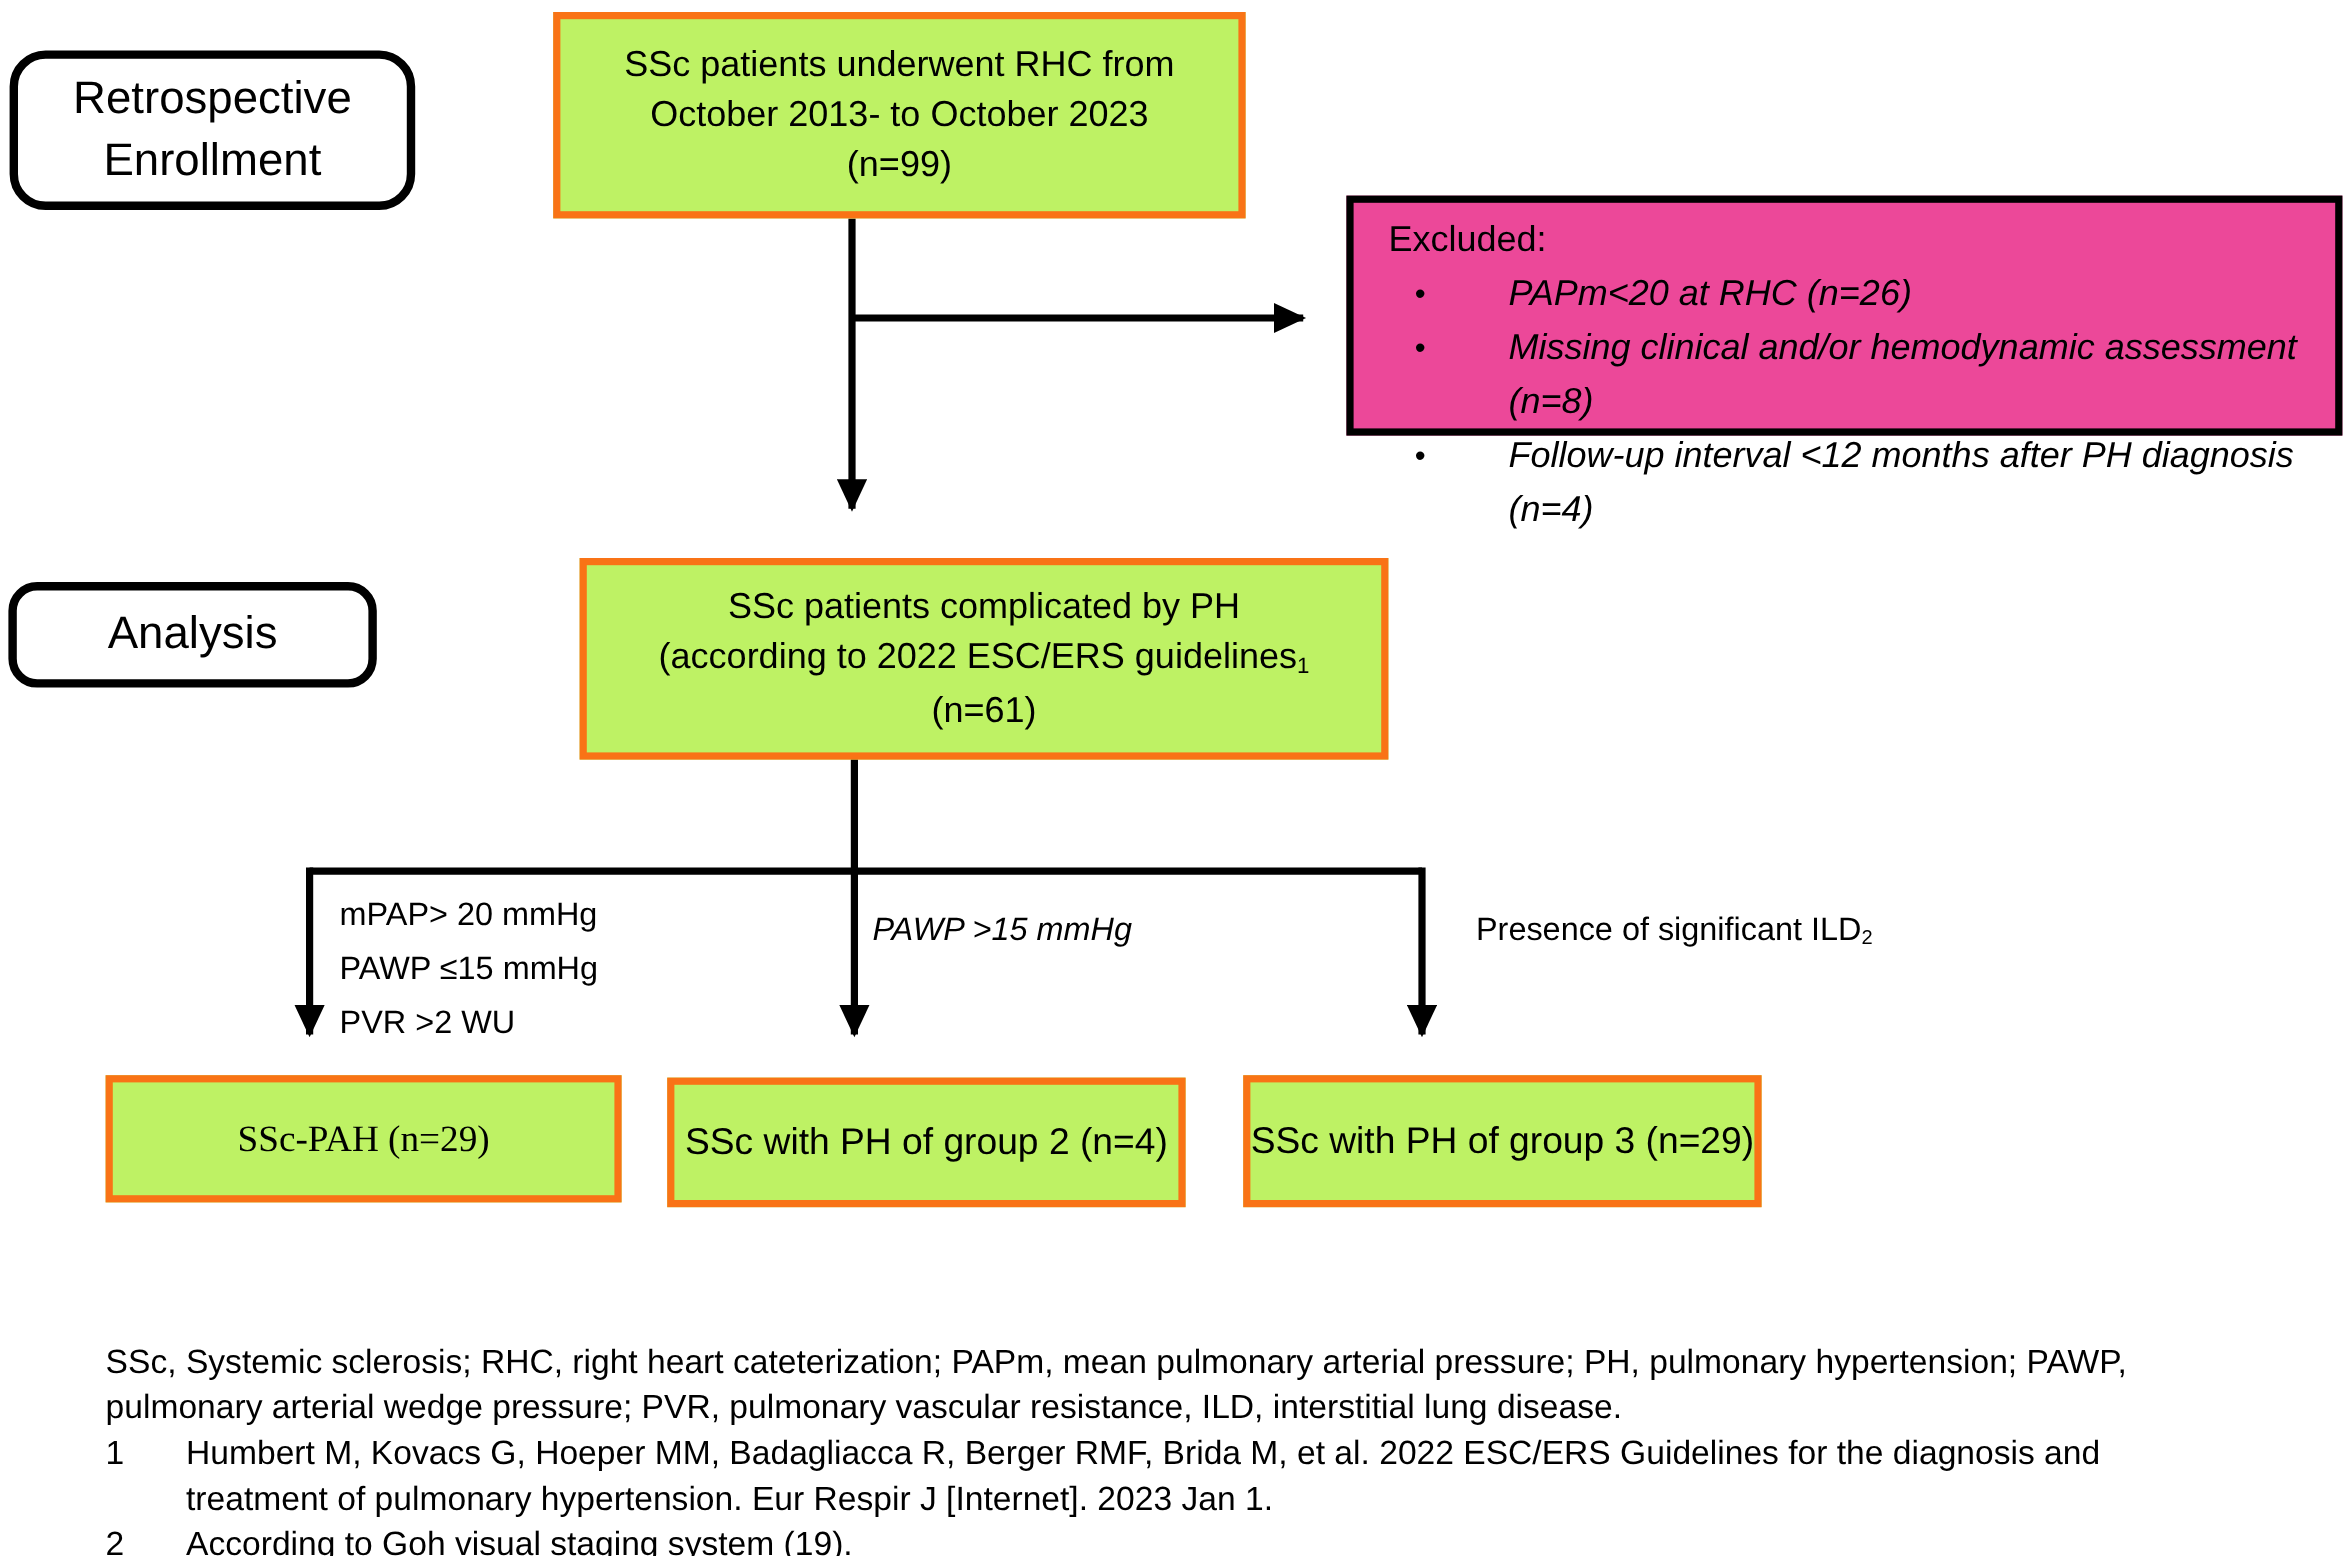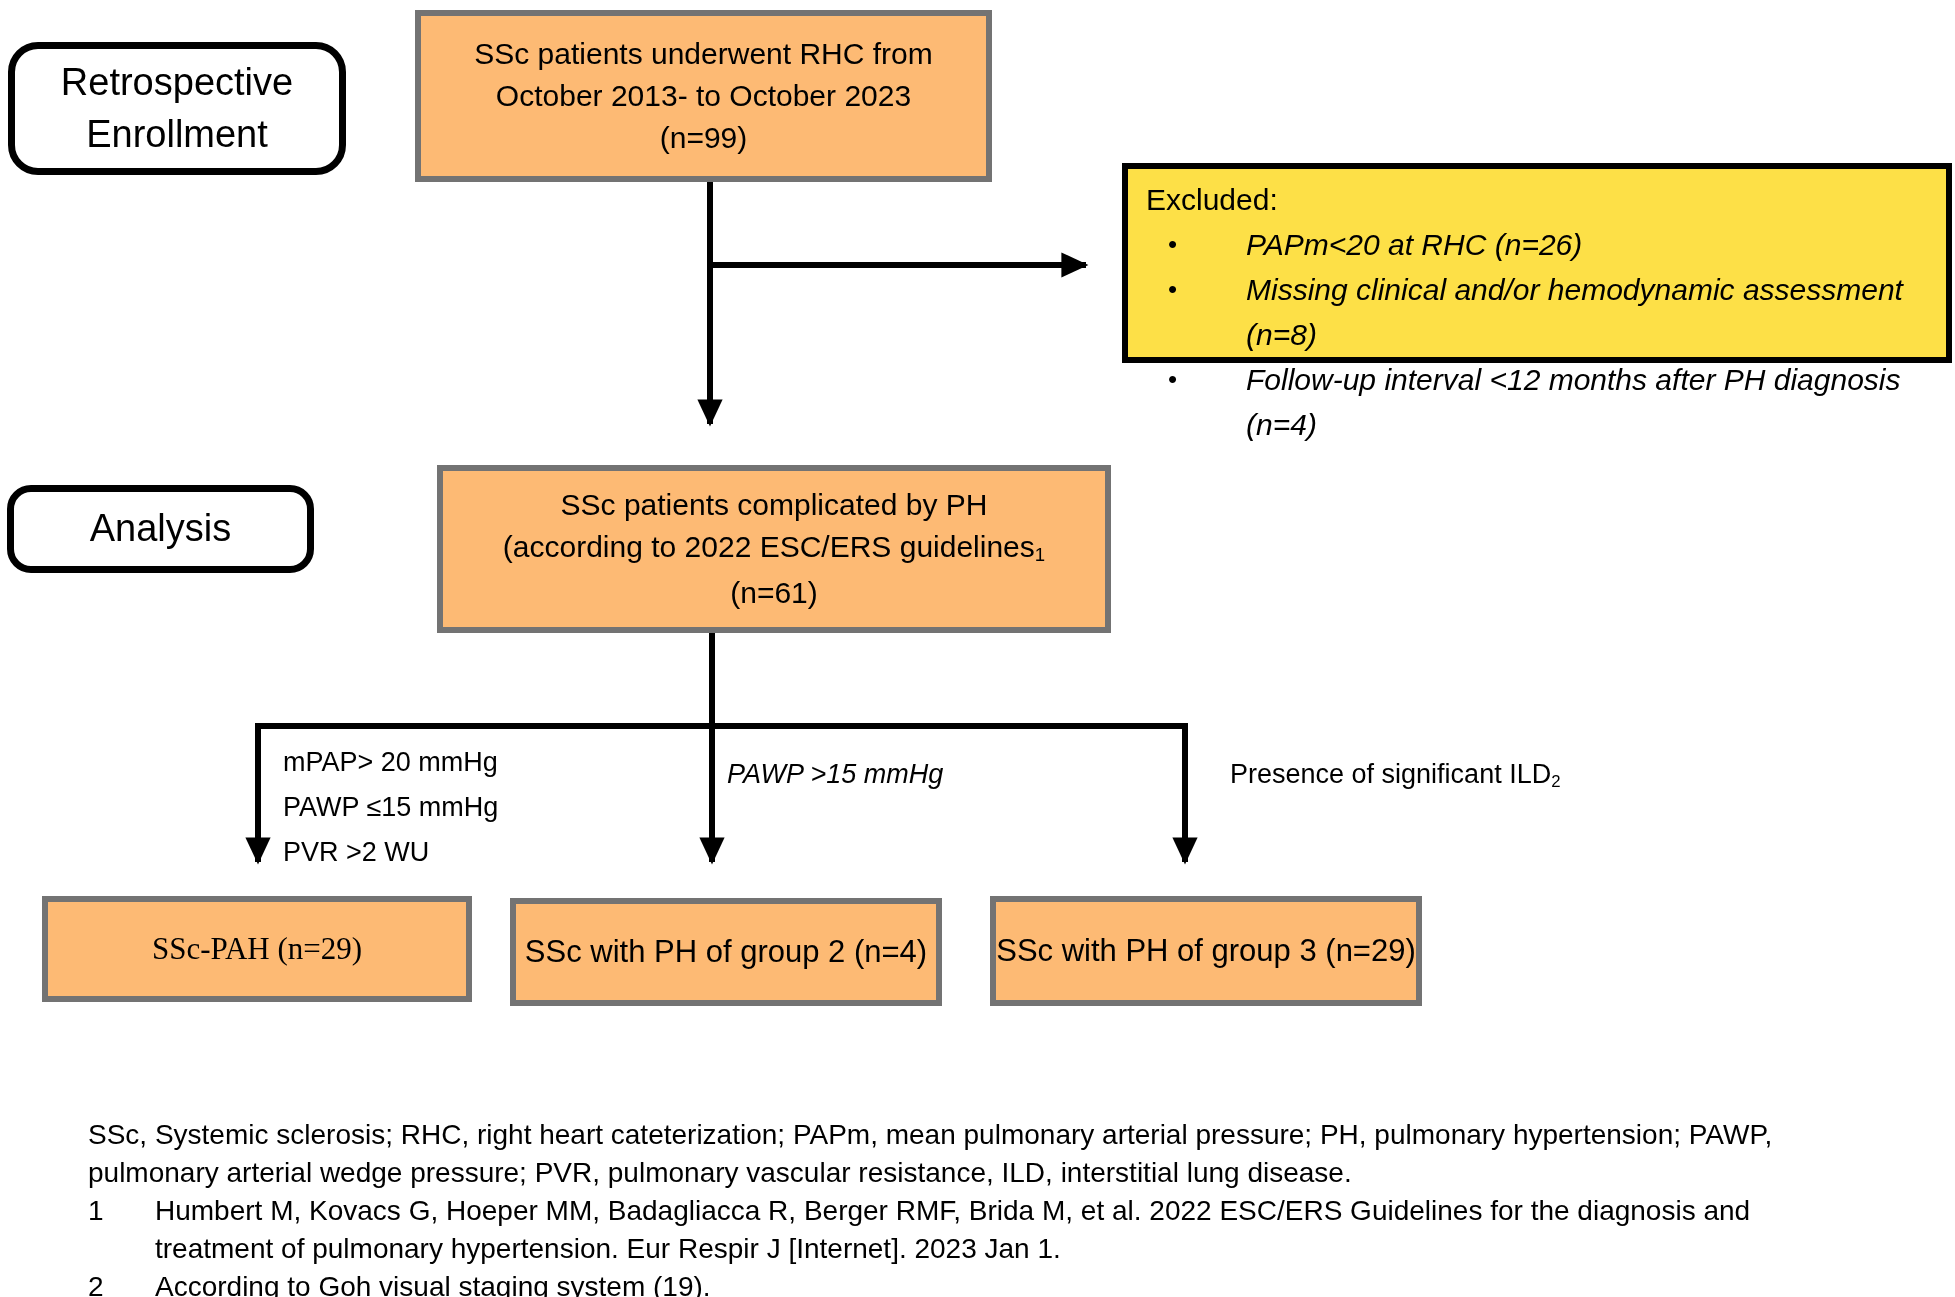--- a/index.html
+++ b/index.html
@@ -26,37 +26,38 @@
     align-items: center;
     justify-content: center;
     text-align: center;
     font-size: 38px;
     line-height: 1.35;
     background: #fff;
   }
 
   
   .flow-box {
-    border: 6px solid #737373;
-    background: #fdba74;
+    border: 6px solid #f97316;
+    background: #bef264;
     display: flex;
     flex-direction: column;
     align-items: center;
     justify-content: center;
     text-align: center;
     font-size: 30px;
     line-height: 42px;
+    margin-left: 46px;
   }
   .flow-box.single { font-size: 31px; }
 
   
   .excluded-box {
     border: 6px solid #000;
-    background: #fde047;
-    padding: 8px 18px 0 18px;
+    background: #ec4899;
+    padding: 8px 18px 0 29px;
     font-size: 30px;
     line-height: 45px;
     text-align: left;
   }
   .bullet-row { display: flex; margin-left: 22px; }
   .bullet-glyph { width: 78px; flex: 0 0 78px; font-size: 26px; }
   .bullet-text { flex: 1; font-style: italic; }
 
   
   .branch-label {

